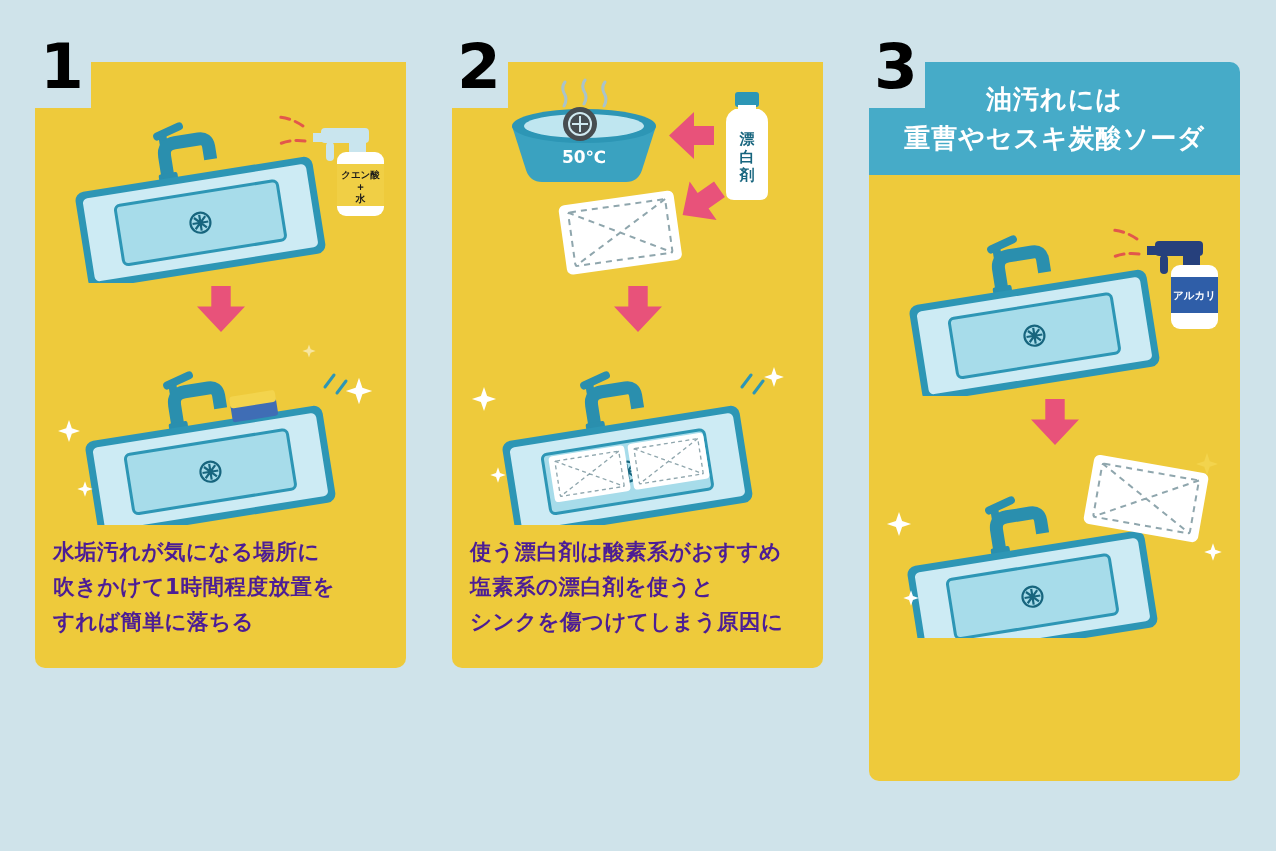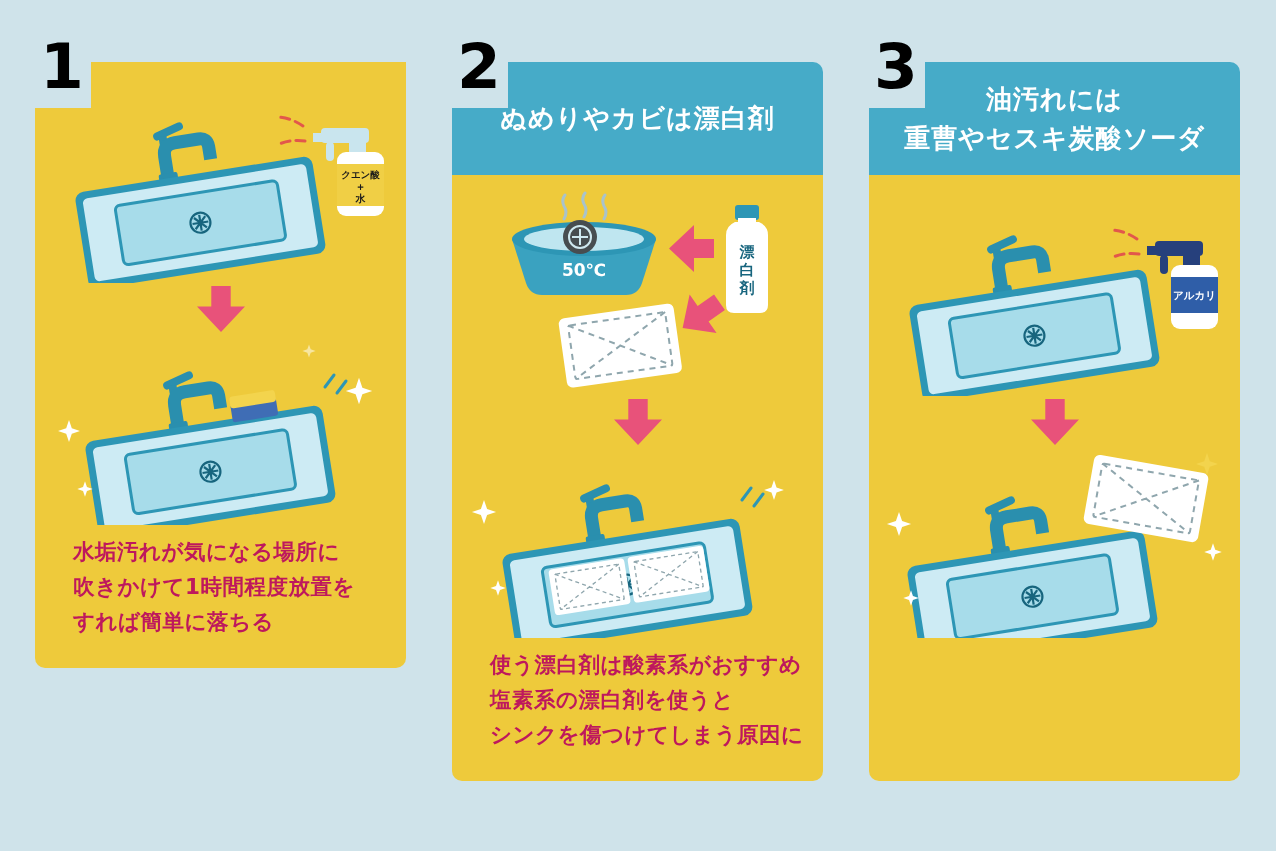--- a/index.html
+++ b/index.html
@@ -41,23 +41,23 @@
     border-radius:0 0 10px 10px;
     display:flex;flex-direction:column;align-items:center;
   }
   .illus{display:block;}
   .illus-top{margin-top:16px;}
   .arrow-wrap{
     height:52px;display:flex;align-items:center;justify-content:center;
   }
   .card-text{
     align-self:flex-start;
-    padding:10px 18px 0 38px;
+    padding:10px 18px 0 18px;
     font-size:21.5px;font-weight:700;line-height:1.62;
-    color:#be185d;white-space:pre-line;letter-spacing:0.5px;
+    color:#4c1d95;white-space:pre-line;letter-spacing:0.5px;
   }
   svg text{font-family:"DejaVu Sans","Liberation Sans",sans-serif;}
 </style>
 </head>
 <body>
 
 <div class="canvas">
 
   <svg width="0" height="0" style="position:absolute" aria-hidden="true">
     <defs>
@@ -147,23 +147,20 @@
           <use href="#sparkle" transform="translate(258,16) scale(0.6)" style="color:#f7e6a0"></use>
         </svg>
 
         <div class="card-text">水垢汚れが気になる場所に
 吹きかけて1時間程度放置を
 すれば簡単に落ちる</div>
       </div>
     </section>
 
     <section class="card">
-      <div class="card-header">
-        <div class="card-title">ぬめりやカビは漂白剤</div>
-      </div>
       <div class="corner-notch"></div>
       <div class="card-number">2</div>
       <div class="card-body">
 
         <svg class="illus illus-top" width="340" height="205" viewBox="0 0 340 205">
           <g stroke="#a9c3ca" stroke-width="3" fill="none" stroke-linecap="round">
             <path d="M96,28 q4,-7 0,-13 q-3,-6 1,-11"></path>
             <path d="M116,26 q4,-7 0,-13 q-3,-6 1,-11"></path>
             <path d="M136,28 q4,-7 0,-13 q-3,-6 1,-11"></path>
           </g>

